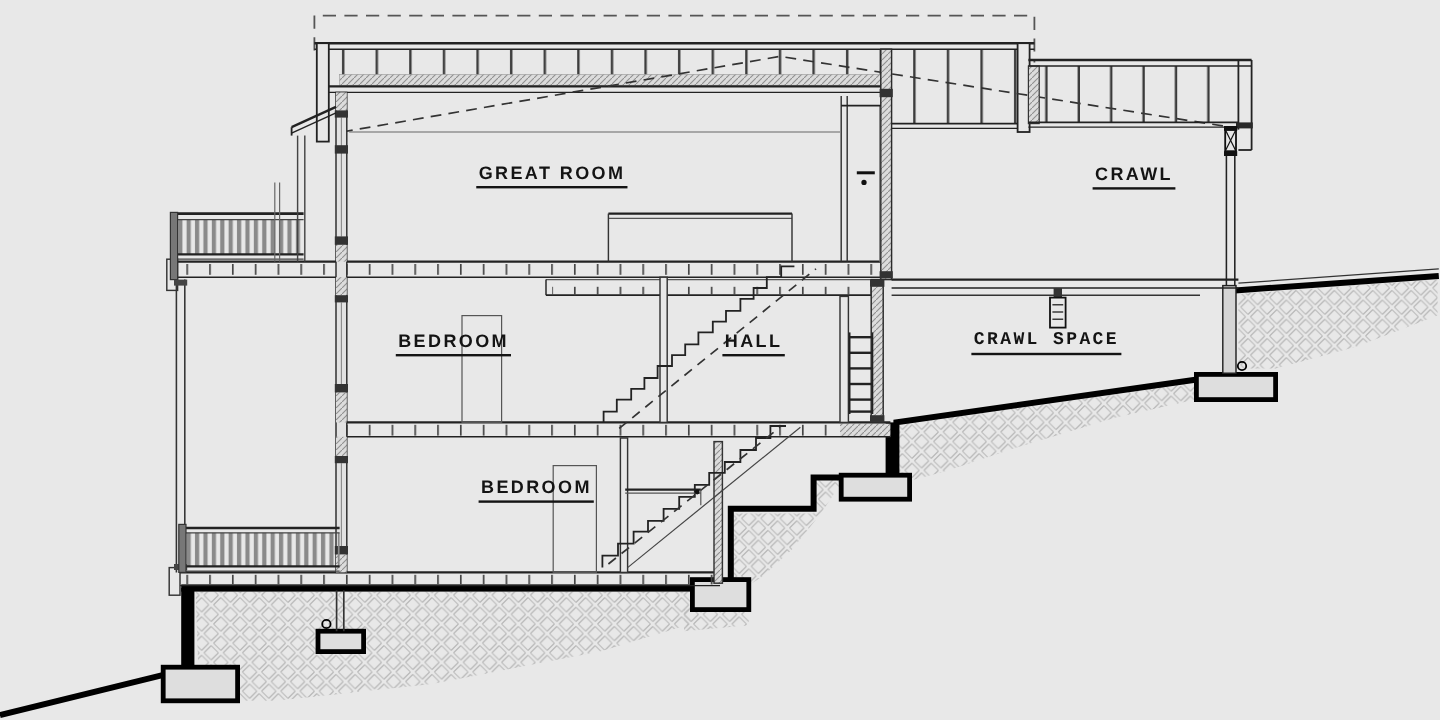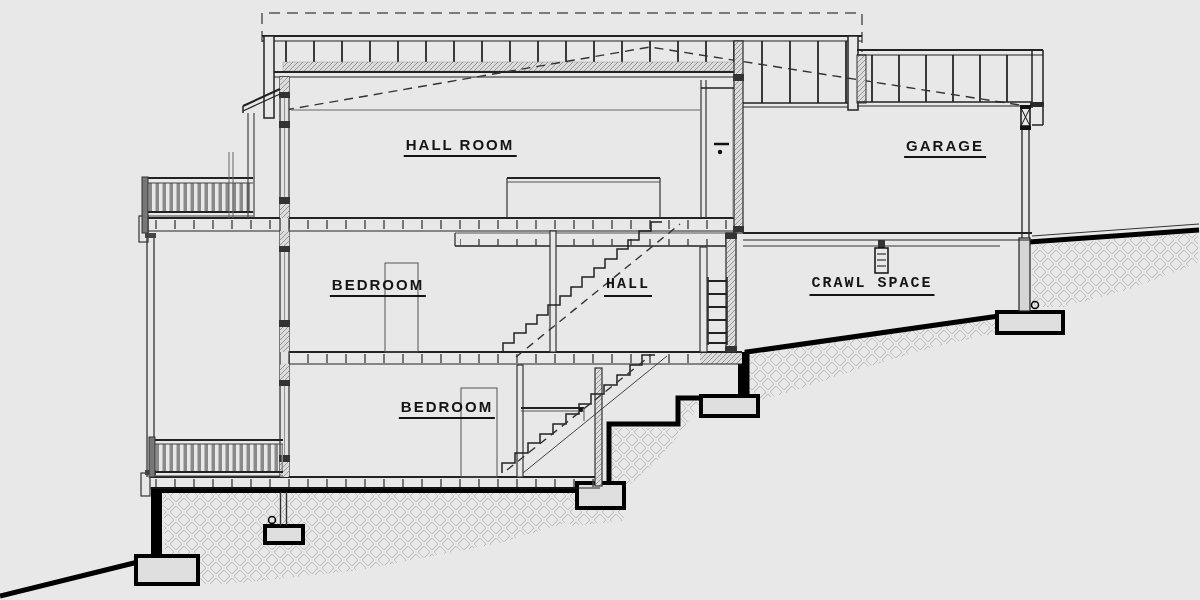--- a/index.html
+++ b/index.html
@@ -271,19 +271,19 @@
   <g>
     <rect x="153" y="444" width="130" height="28" fill="url(#bal7)"></rect>
     <line x1="150" y1="440" x2="283" y2="440" stroke="#222" stroke-width="2.2"></line>
     <line x1="150" y1="444" x2="283" y2="444" stroke="#444" stroke-width="1"></line>
     <line x1="150" y1="472" x2="283" y2="472" stroke="#222" stroke-width="1.8"></line>
     <line x1="150" y1="476" x2="283" y2="476" stroke="#444" stroke-width="1"></line>
     <rect x="149" y="437" width="6" height="40" fill="#777" stroke="#333" stroke-width="1"></rect>
   </g>
 </svg>
 
-  <div class="room-label" style="left:460px;top:137px;">HALL ROOM</div>
-  <div class="room-label" style="left:945px;top:138px;">GARAGE</div>
+  <div class="room-label" style="left:460px;top:137px;">GREAT ROOM</div>
+  <div class="room-label" style="left:945px;top:138px;">CRAWL</div>
   <div class="room-label" style="left:378px;top:277px;">BEDROOM</div>
-  <div class="room-label" style="left:628px;top:277px;font-family:Liberation Mono, monospace;">HALL</div>
+  <div class="room-label" style="left:628px;top:277px;">HALL</div>
   <div class="room-label" style="left:872px;top:276px;font-family:Liberation Mono, monospace;">CRAWL SPACE</div>
   <div class="room-label" style="left:447px;top:399px;">BEDROOM</div>
 </div>
 
 </body></html>

